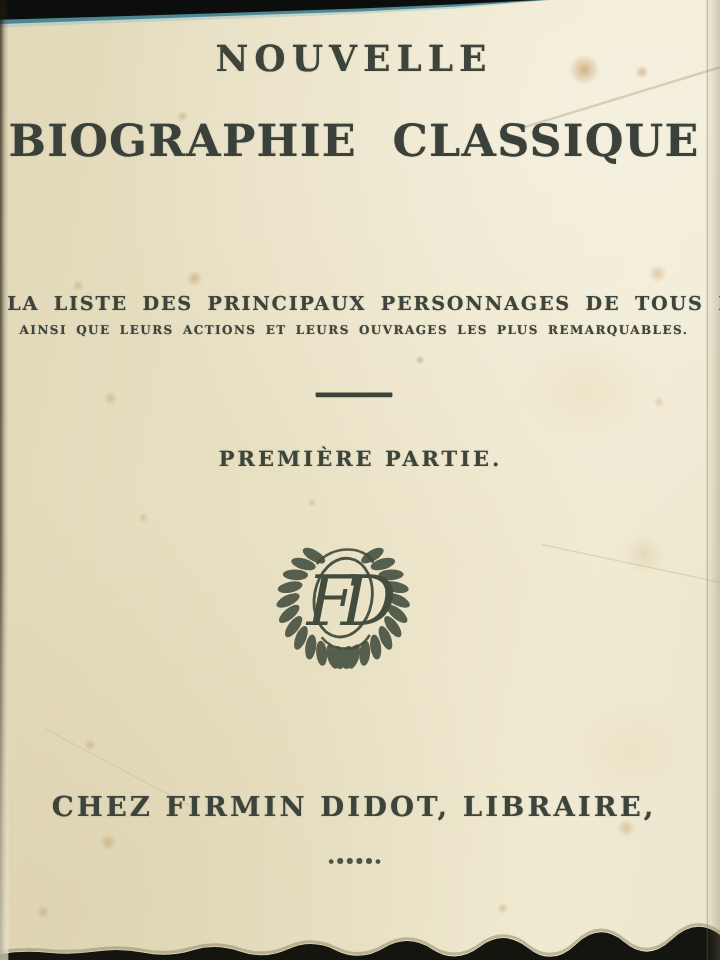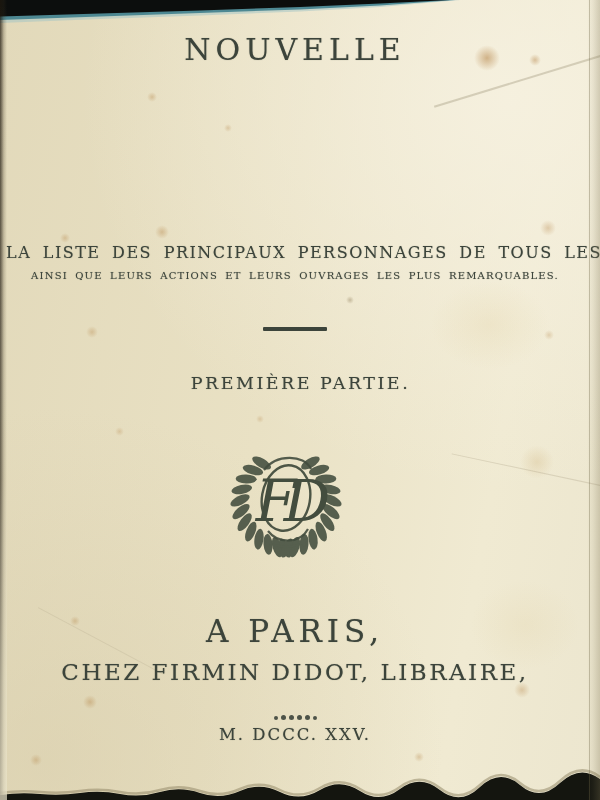--- a/index.html
+++ b/index.html
@@ -11,21 +11,21 @@
     font-family:"DejaVu Serif", "Liberation Serif", serif;
     background:
       radial-gradient(130% 90% at 85% 12%, rgba(246,241,224,.9) 0%, rgba(246,241,224,0) 55%),
       radial-gradient(120% 80% at 8% 95%, rgba(214,203,168,.5) 0%, rgba(214,203,168,0) 55%),
       linear-gradient(100deg, #e2d9ba 0%, #e9e1c4 45%, #f0ead2 78%, #ece6cf 100%);
   }
   .content-line{
     position:absolute;left:6px;right:16px;
     text-align:center;
     color:#3c443b;
-    font-weight:normal;
+    font-weight:bold;
     line-height:1;
     text-shadow:0 0 1px rgba(58,66,56,.45);
     white-space:nowrap;
   }
   .series   {top:35px;  font-size:30px; letter-spacing:5px;}
   .maintitle{top:99px;  font-size:37px; letter-spacing:1px; word-spacing:16px; color:#39413a;}
   .subtitle {top:187px; font-size:22px; letter-spacing:.5px; word-spacing:3px;}
   .desc1    {top:245px; font-size:16px; letter-spacing:1.5px; word-spacing:5px;}
   .desc2    {top:271px; font-size:10px; letter-spacing:1.2px; word-spacing:3px;}
   .rulewrap {top:327px;}
@@ -91,20 +91,21 @@
   <div class="fox" style="left:414px;top:752px;width:10px;height:10px;background:radial-gradient(rgba(172,118,52,.3),rgba(172,118,52,0) 70%);"></div>
   <div class="fox" style="left:30px;top:754px;width:12px;height:12px;background:radial-gradient(rgba(172,118,52,.3),rgba(172,118,52,0) 70%);"></div>
   <div class="fox" style="left:430px;top:280px;width:120px;height:90px;background:radial-gradient(rgba(214,190,130,.16),rgba(214,190,130,0) 70%);"></div>
   <div class="fox" style="left:470px;top:580px;width:110px;height:90px;background:radial-gradient(rgba(214,190,130,.13),rgba(214,190,130,0) 70%);"></div>
 
   <div class="crease crease1"></div>
   <div class="crease crease2"></div>
   <div class="crease crease3"></div>
 
   <div class="content-line series">NOUVELLE</div>
+  <div class="content-line maintitle">BIOGRAPHIE  CLASSIQUE</div>
   <div class="content-line desc1">LA LISTE DES PRINCIPAUX PERSONNAGES DE TOUS LES PAYS,</div>
   <div class="content-line desc2">AINSI QUE LEURS ACTIONS ET LEURS OUVRAGES LES PLUS REMARQUABLES.</div>
 
   <div class="content-line rulewrap">
       <div class="rule"></div>
     </div>
 
   <div class="content-line part">PREMIÈRE PARTIE.</div>
 
   <svg class="wreath" width="140" height="126" viewBox="0 0 140 126">
@@ -147,33 +148,31 @@
       <circle cx="77" cy="113" r="2"></circle>
       <path d="M50,104 C60,113 80,113 90,104" fill="none" stroke="#4a5444" stroke-width="2"></path>
     </g>
 
     <ellipse cx="70" cy="62" rx="24" ry="33" transform="rotate(10 70 62)" fill="none" stroke="#434d3e" stroke-width="2.4" opacity="0.95"></ellipse>
     <path d="M48,34 C60,18 88,18 95,33" fill="none" stroke="#434d3e" stroke-width="2.2" opacity="0.9"></path>
     <path d="M52,95 C62,108 84,108 92,93" fill="none" stroke="#434d3e" stroke-width="2.2" opacity="0.9"></path>
     <text x="71" y="85" text-anchor="middle" font-size="58" font-style="italic" font-family="'DejaVu Serif',serif" fill="#434d3e" letter-spacing="-12">FD</text>
   </svg>
 
-  <div class="content-line city">A PARIS,</div>
   <div class="content-line publisher">CHEZ FIRMIN DIDOT, LIBRAIRE,</div>
 
   <div class="beads">
     <span class="bead sm"></span>
       <span class="bead"></span>
       <span class="bead"></span>
     <span class="bead"></span>
       <span class="bead"></span>
       <span class="bead sm"></span>
   </div>
 
-  <div class="content-line year">M. DCCC. XXV.</div>
 
   <svg class="top-band" width="600" height="26" viewBox="0 0 600 26" preserveAspectRatio="none">
     <polygon fill="#9fc4c6" opacity="0.5" points="0,0 460,0 380,7 300,11.5 200,15.5 100,19 0,23"></polygon>
     <polygon fill="#2f7586" opacity="0.8" points="0,0 455,0 380,5.5 300,9.5 200,13 100,16.5 0,20"></polygon>
     <polygon fill="#0c0e0d" points="0,0 450,0 380,3.5 300,7 200,10.5 100,13.5 0,16.5"></polygon>
   </svg>
 
   <svg class="bottom-band" width="600" height="34" viewBox="0 0 600 34" preserveAspectRatio="none">
     <path d="M0,27 Q20,24 40,26 T80,25 T120,26 T160,24 T200,25 T240,23 T280,24 T320,22 T360,23 T400,21 T440,22 T480,19 T520,17 T560,15 T600,11" stroke="#958b69" stroke-width="2.5" fill="none" opacity="0.55"></path>
     <path d="M0,29 Q20,26 40,28 T80,27 T120,28 T160,26 T200,27 T240,25 T280,26 T320,24 T360,25 T400,23 T440,24 T480,21 T520,19 T560,17 T600,13 L600,34 L0,34 Z" fill="#14150f"></path>

